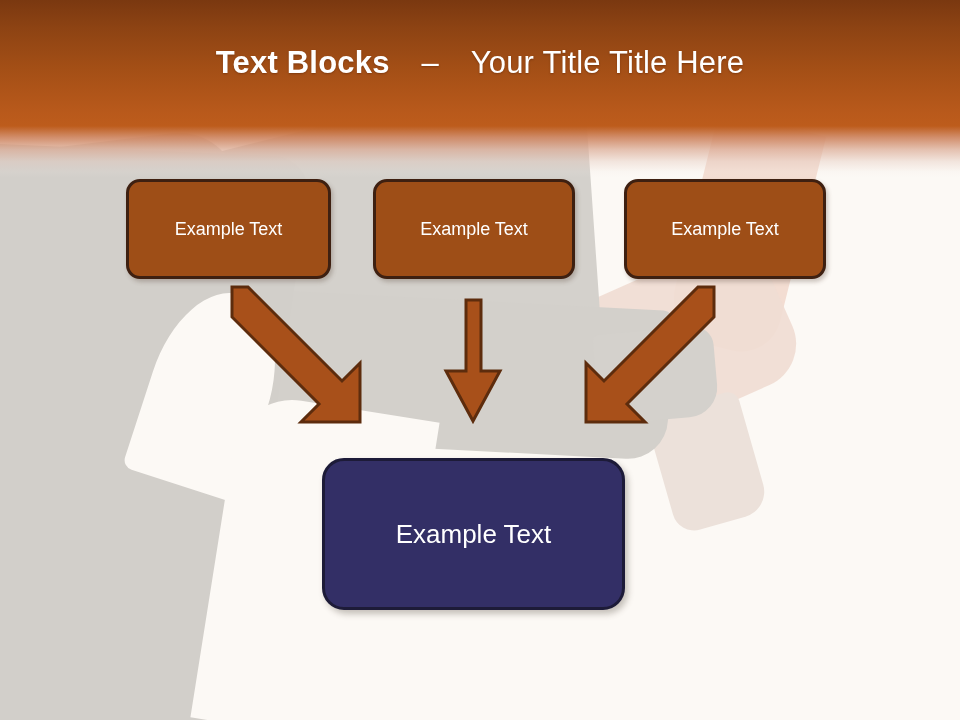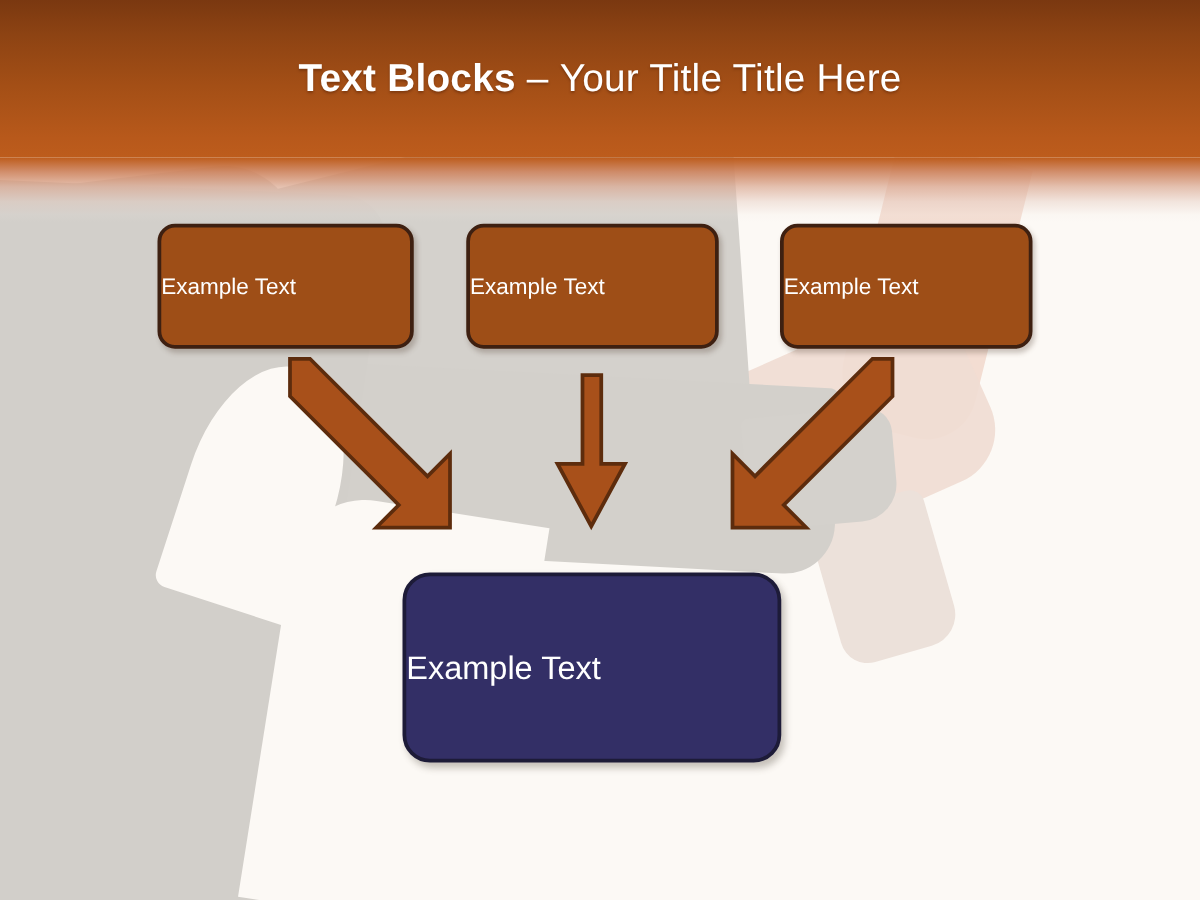--- a/index.html
+++ b/index.html
@@ -192,31 +192,32 @@
     height: 126px;
     display: flex;
     align-items: center;
     justify-content: center;
     color: #ffffff;
     font-size: 31px;
     letter-spacing: .2px;
     white-space: pre;
     z-index: 6;
     text-shadow: 0 1px 2px rgba(60,20,4,.35);
+    gap: 23px;
   }
   .title .strong { font-weight: bold; }
   .title .light  { font-weight: normal; }
 
   
   .box {
     position: absolute;
     box-sizing: border-box;
     display: flex;
     align-items: center;
-    justify-content: flex-start;
+    justify-content: center;
     color: #ffffff;
     z-index: 8;
   }
   .box-orange {
     background: #9e4e17;
     border: 3px solid #3e2011;
     border-radius: 14px;
     font-size: 18px;
     box-shadow: 2px 3px 4px rgba(90,70,55,.30);
   }

